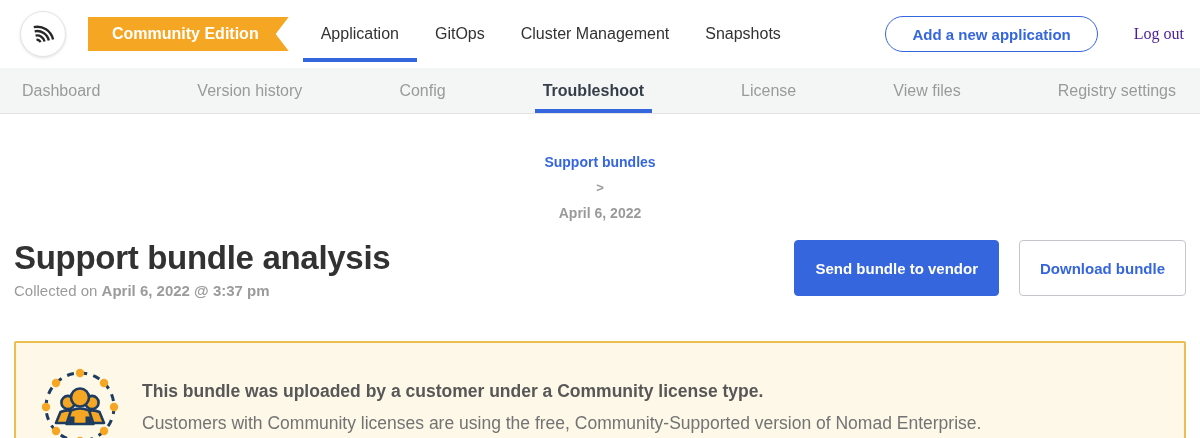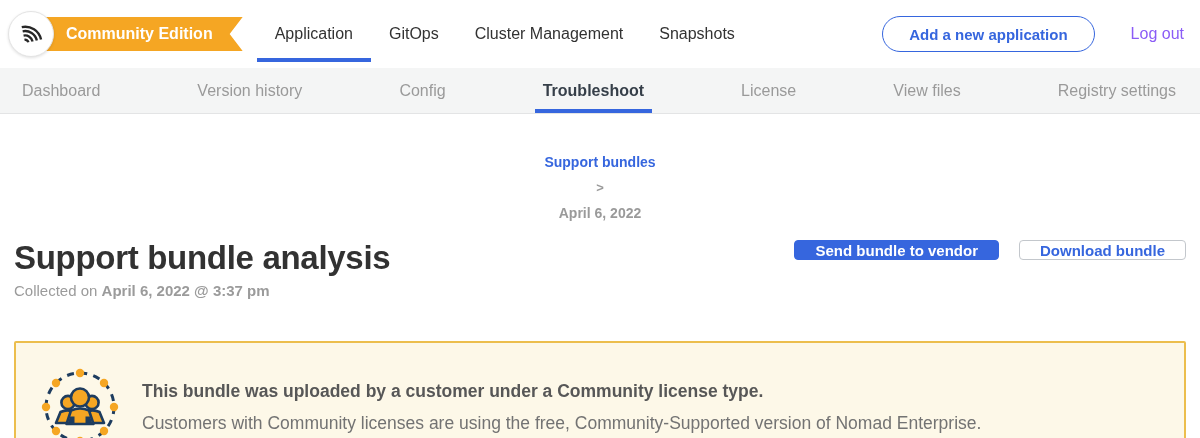--- a/index.html
+++ b/index.html
@@ -1,37 +1,37 @@
 <!DOCTYPE html>
 <html><head>
 <meta charset="utf-8">
 <style>
   * { margin: 0; padding: 0; box-sizing: border-box; }
   html, body { width: 1200px; height: 438px; background: #fff; overflow: hidden;
     font-family: "Liberation Sans", sans-serif; }
 
   
   .top-nav { height: 68px; background: #fff; display: flex; align-items: stretch; position: relative; }
-  .logo-group { display: flex; align-items: center; padding-left: 8px; }
+  .logo-group { display: flex; align-items: center; padding-left: 20px; gap: 34px; }
   .logo-circle { width: 46px; height: 46px; border-radius: 50%; background: #fff;
     border: 1px solid #e4e4e4; box-shadow: 0 1px 3px rgba(0,0,0,.12);
     display: flex; align-items: center; justify-content: center; position: relative; z-index: 2; cursor: pointer; }
   .badge { margin-left: -12px; z-index: 1; background: #f5a623; color: #fff; font-weight: 700;
     font-size: 16px; line-height: 34px; height: 34px; padding: 0 30px 0 24px;
     clip-path: polygon(0 0, 100% 0, calc(100% - 13px) 50%, 100% 100%, 0 100%); }
   .top-tabs { display: flex; align-items: stretch; margin-left: 14px; }
   .top-tab { display: flex; align-items: center; padding: 16px 18px; font-size: 16px; color: #323232;
     position: relative; cursor: pointer; font-weight: 500; }
   .top-tab.active::after { content: ""; position: absolute; left: 0; right: 0; bottom: 6px;
     height: 4px; background: #3666de; }
   .top-right { margin-left: auto; display: flex; align-items: center; gap: 36px; padding-right: 16px; }
   .add-app-btn { background: #fff; border: 1.5px solid #3666de; color: #3666de; font-weight: 700;
     font-size: 15px; height: 36px; line-height: 33px; padding: 0 26px; border-radius: 18px; cursor: pointer;
     font-family: "Liberation Sans", sans-serif; }
-  .logout { font-size: 16px; color: #8b5cf6; cursor: pointer; text-decoration: none; }
+  .logout { font-size: 16px; color: #4c1d95; cursor: pointer; text-decoration: none; font-family: Liberation Serif, serif; }
 
   
   .sub-nav { height: 46px; background: #f4f5f5; border-bottom: 1px solid #e3e4e5;
     display: flex; align-items: stretch; justify-content: space-between; padding: 0 22px 0 20px; }
   .sub-tab { display: flex; align-items: center; font-size: 16px; color: #9a9a9a; cursor: pointer;
     position: relative; padding: 0 2px; }
   .sub-tab.active { color: #363f49; font-weight: 700; }
   .sub-tab.active::after { content: ""; position: absolute; left: -6px; right: -6px; bottom: 0;
     height: 4px; background: #3666de; }
 
@@ -40,21 +40,21 @@
   .breadcrumb { margin-top: 40px; font-size: 14px; display: flex; align-items: center; gap: 10px; flex-direction: column; }
   .breadcrumb .crumb-link { color: #3666de; font-weight: 700; cursor: pointer; text-decoration: none; }
   .breadcrumb .crumb-sep { color: #9a9a9a; font-weight: 700; font-size: 13px; }
   .breadcrumb .crumb-current { color: #9a9a9a; font-weight: 700; }
 
   .title-row { margin-top: 18px; display: flex; justify-content: space-between; align-items: flex-start; }
   .page-title { font-size: 33px; font-weight: 700; color: #323232; letter-spacing: -0.3px; line-height: 38px; }
   .collected { margin-top: 5px; font-size: 15px; color: #9b9b9b; font-weight: 500; }
   .collected b { font-weight: 700; }
   .action-btns { display: flex; gap: 14px; padding-top: 1px; }
-  .btn { font-family: "Liberation Sans", sans-serif; font-size: 15px; font-weight: 700; height: 20px;
+  .btn { font-family: "Liberation Sans", sans-serif; font-size: 15px; font-weight: 700; height: 56px;
     border-radius: 4px; padding: 0 20px; cursor: pointer; }
   .btn-primary { background: #3666de; border: 1px solid #3666de; color: #fff; }
   .btn-secondary { background: #fff; border: 1px solid #c3c7cc; color: #3666de; margin-left: 6px; }
 
   
   .banner { margin-top: 42px; border: 2px solid #ecbe4d; background: #fdf8e8; border-radius: 2px;
     padding: 24px 24px; display: flex; align-items: center; gap: 22px; }
   .banner-icon { flex: 0 0 80px; width: 80px; height: 80px; }
   .banner-title { font-size: 17.5px; font-weight: 700; color: #575757; }
   .banner-desc { margin-top: 11px; font-size: 17.5px; color: #737373; }

